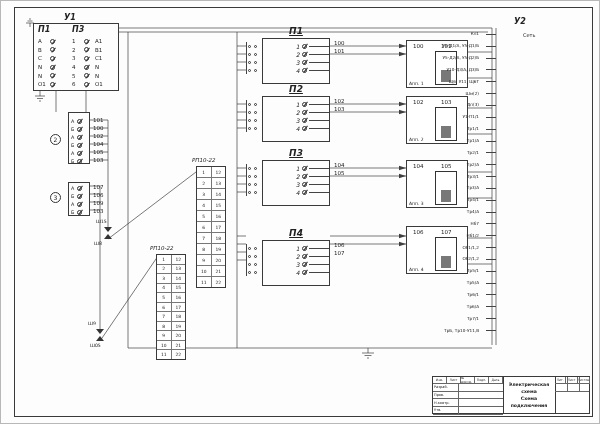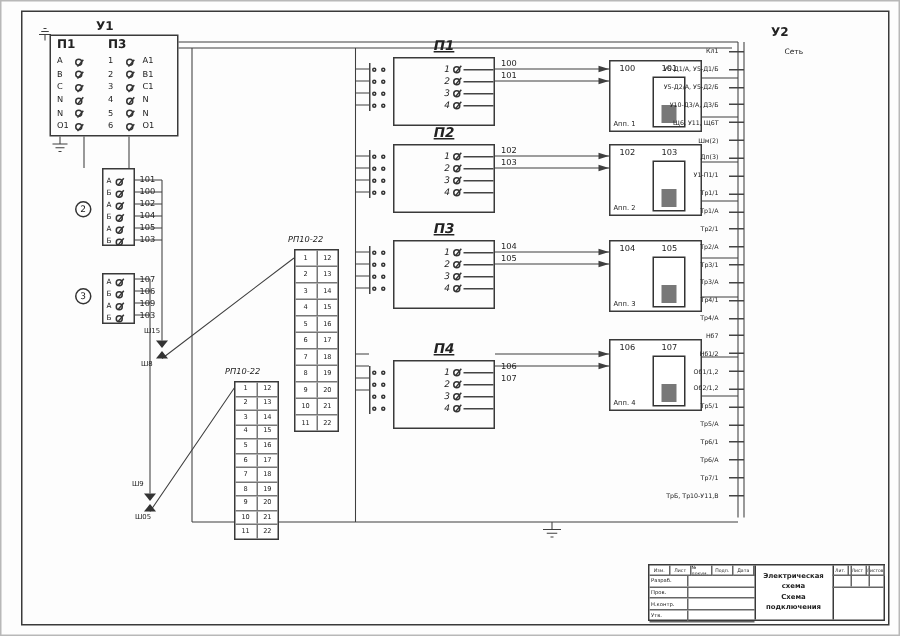--- a/index.html
+++ b/index.html
@@ -2,21 +2,21 @@
 <html><head>
 <meta charset="utf-8">
 <style>
   *{margin:0;padding:0;box-sizing:border-box;}
   html,body{width:600px;height:424px;}
   body{position:relative;background:#fff;font-family:"DejaVu Sans",sans-serif;color:#222;overflow:hidden;}
   .abs{position:absolute;}
   .sheet{position:absolute;inset:0;background:#fdfdfd;border:1px solid #b8b8b8;}
   .frame{position:absolute;left:14px;top:7px;right:7px;bottom:7px;border:1px solid #3a3a3a;}
   svg.wires{position:absolute;left:0;top:0;width:600px;height:424px;}
-  .hdr{font-weight:bold;}
+  .hdr{font-weight:bold;font-style:italic;}
   .box{border:0.9px solid #3a3a3a;background:transparent;}
   
   .term{display:inline-block;width:5px;height:5px;border:0.8px solid #333;border-radius:50%;position:relative;flex:0 0 auto;}
   .term::before{content:"";position:absolute;left:1.7px;top:-1.2px;width:0.8px;height:6.4px;background:#333;transform:rotate(40deg);}
   .badge{position:absolute;width:11px;height:11px;border:0.9px solid #333;border-radius:50%;font-size:6px;display:flex;align-items:center;justify-content:center;background:#fff;}
   
   #u1-label{left:64px;top:13px;font-size:8px;}
   #u1-box{left:33px;top:23px;width:86px;height:68px;}
   #p1-ttl{left:4px;top:1px;font-size:8px;}
   #p3-ttl{left:38px;top:1px;font-size:8px;}

